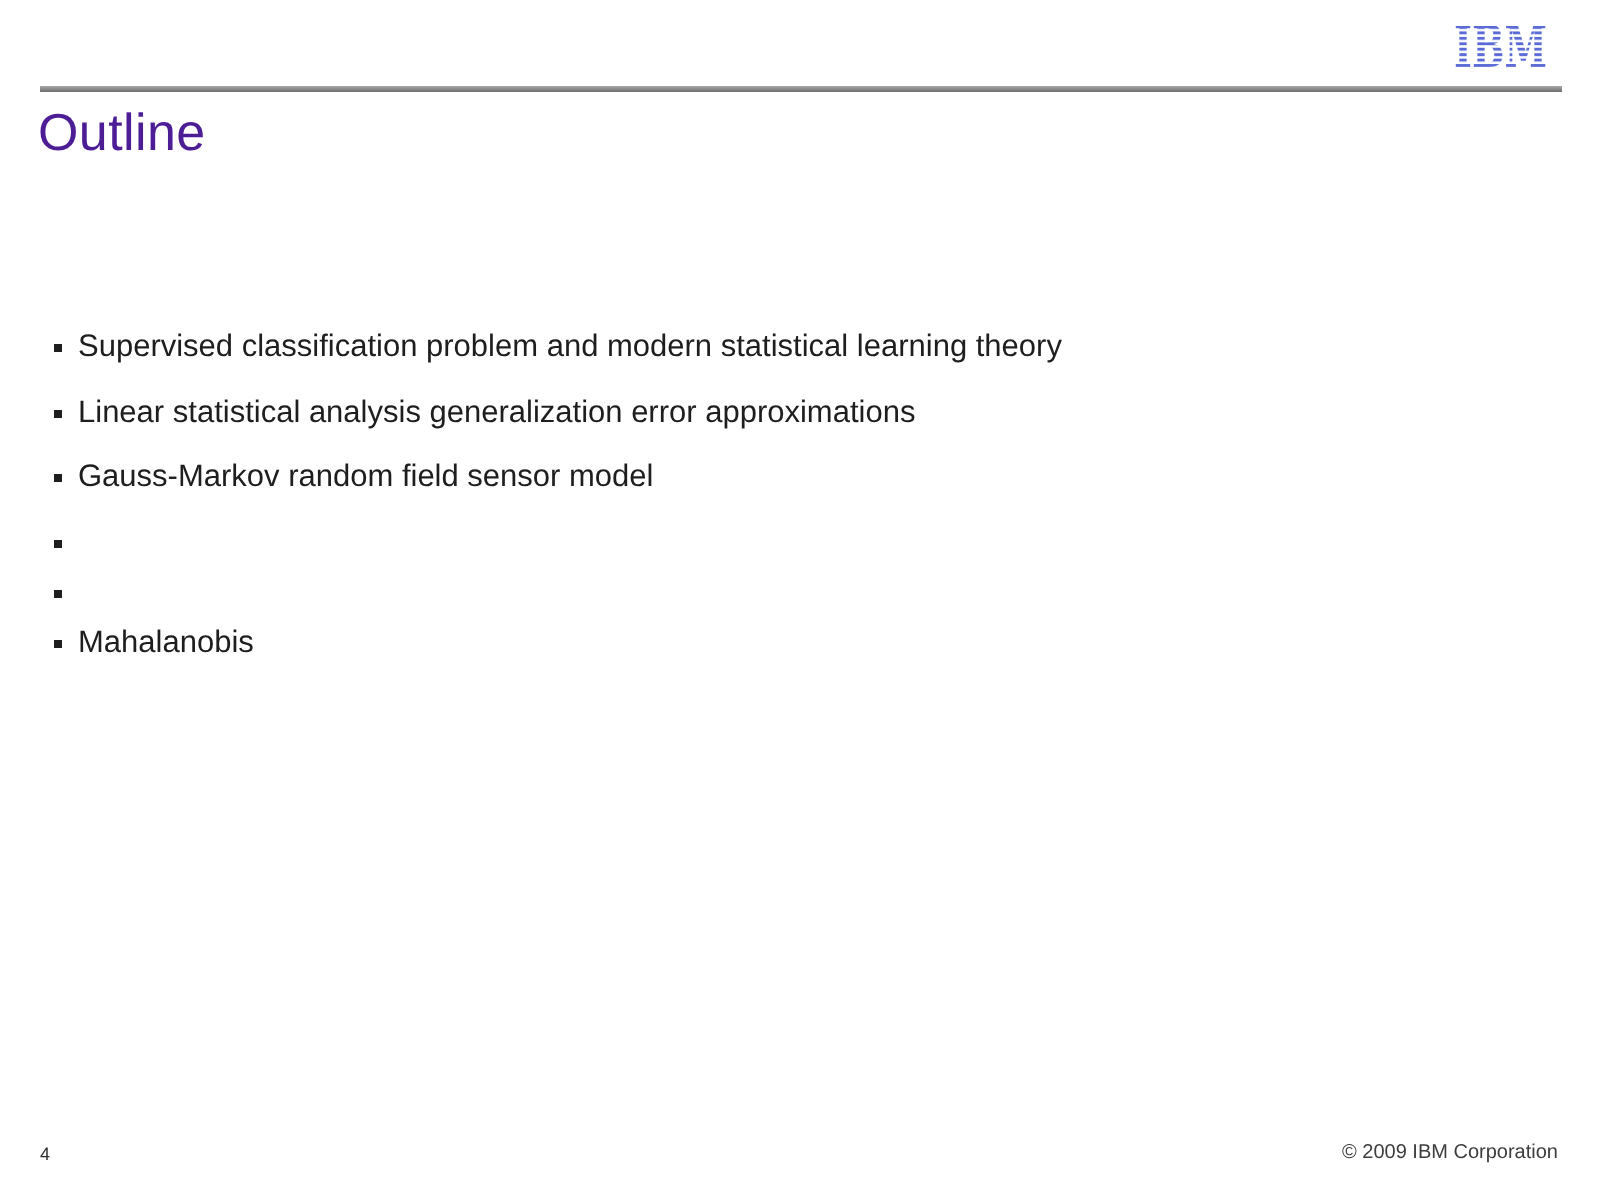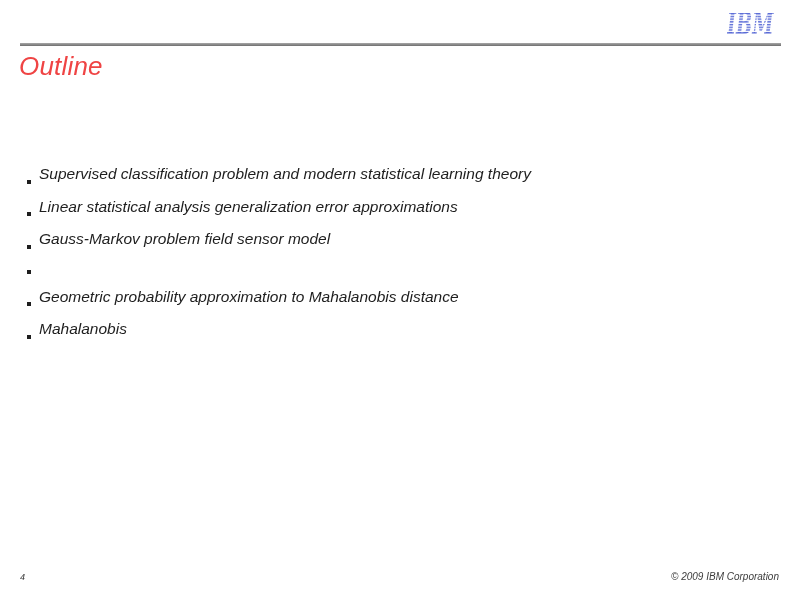--- a/index.html
+++ b/index.html
@@ -3,55 +3,55 @@
 <meta charset="utf-8">
 <style>
   html, body { margin: 0; padding: 0; }
   body {
     width: 800px; height: 599px;
     background: #ffffff;
     font-family: "Liberation Sans", sans-serif;
     position: relative;
     overflow: hidden;
   }
-  .slide { position: absolute; inset: 0; font-style: italic; }
+  .slide { position: absolute; inset: 0; }
 
   .logo {
     position: absolute;
     left: 727px; top: 13px;
     width: 47px; height: 21px;
   }
 
   .rule {
     position: absolute;
     left: 20px; top: 43px;
     width: 761px; height: 3px;
     background: linear-gradient(180deg, #a8a8a8 0%, #6e6e6e 100%);
   }
 
   .title {
     position: absolute;
     left: 19px; top: 51px;
     font-size: 26px;
     line-height: 30px;
     font-weight: 400;
-    color: #ef4444;
+    color: #4c1d95;
     letter-spacing: 0.2px;
   }
 
   .bullets {
     position: absolute;
     left: 27px; top: 164px;
     width: 730px;
     margin: 0; padding: 0;
     list-style: none;
   }
   .bullets li {
     display: flex;
-    align-items: flex-end;
+    align-items: flex-start;
     font-size: 15.5px;
     line-height: 19.5px;
     color: #1e1e1e;
     margin-bottom: 13px;
   }
   .marker {
     flex: 0 0 auto;
     width: 4px; height: 4px;
     background: #1e1e1e;
     margin: 8px 8px 0 0;
@@ -93,28 +93,27 @@
     <li>
       <span class="marker"></span>
       <span>Supervised classification problem and modern statistical learning theory</span>
     </li>
     <li>
       <span class="marker"></span>
       <span>Linear statistical analysis generalization error approximations</span>
     </li>
     <li>
       <span class="marker"></span>
-      <span>Gauss-Markov problem field sensor model</span>
+      <span>Gauss-Markov random field sensor model</span>
     </li>
     <li>
       <span class="marker"></span>
     </li>
     <li>
       <span class="marker"></span>
-      <span>Geometric probability approximation to Mahalanobis distance</span>
     </li>
     <li>
       <span class="marker"></span>
       <span>Mahalanobis</span>
     </li>
   </ul>
 
   <div class="page-num">4</div>
 
   <div class="copyright">© 2009 IBM Corporation</div>

